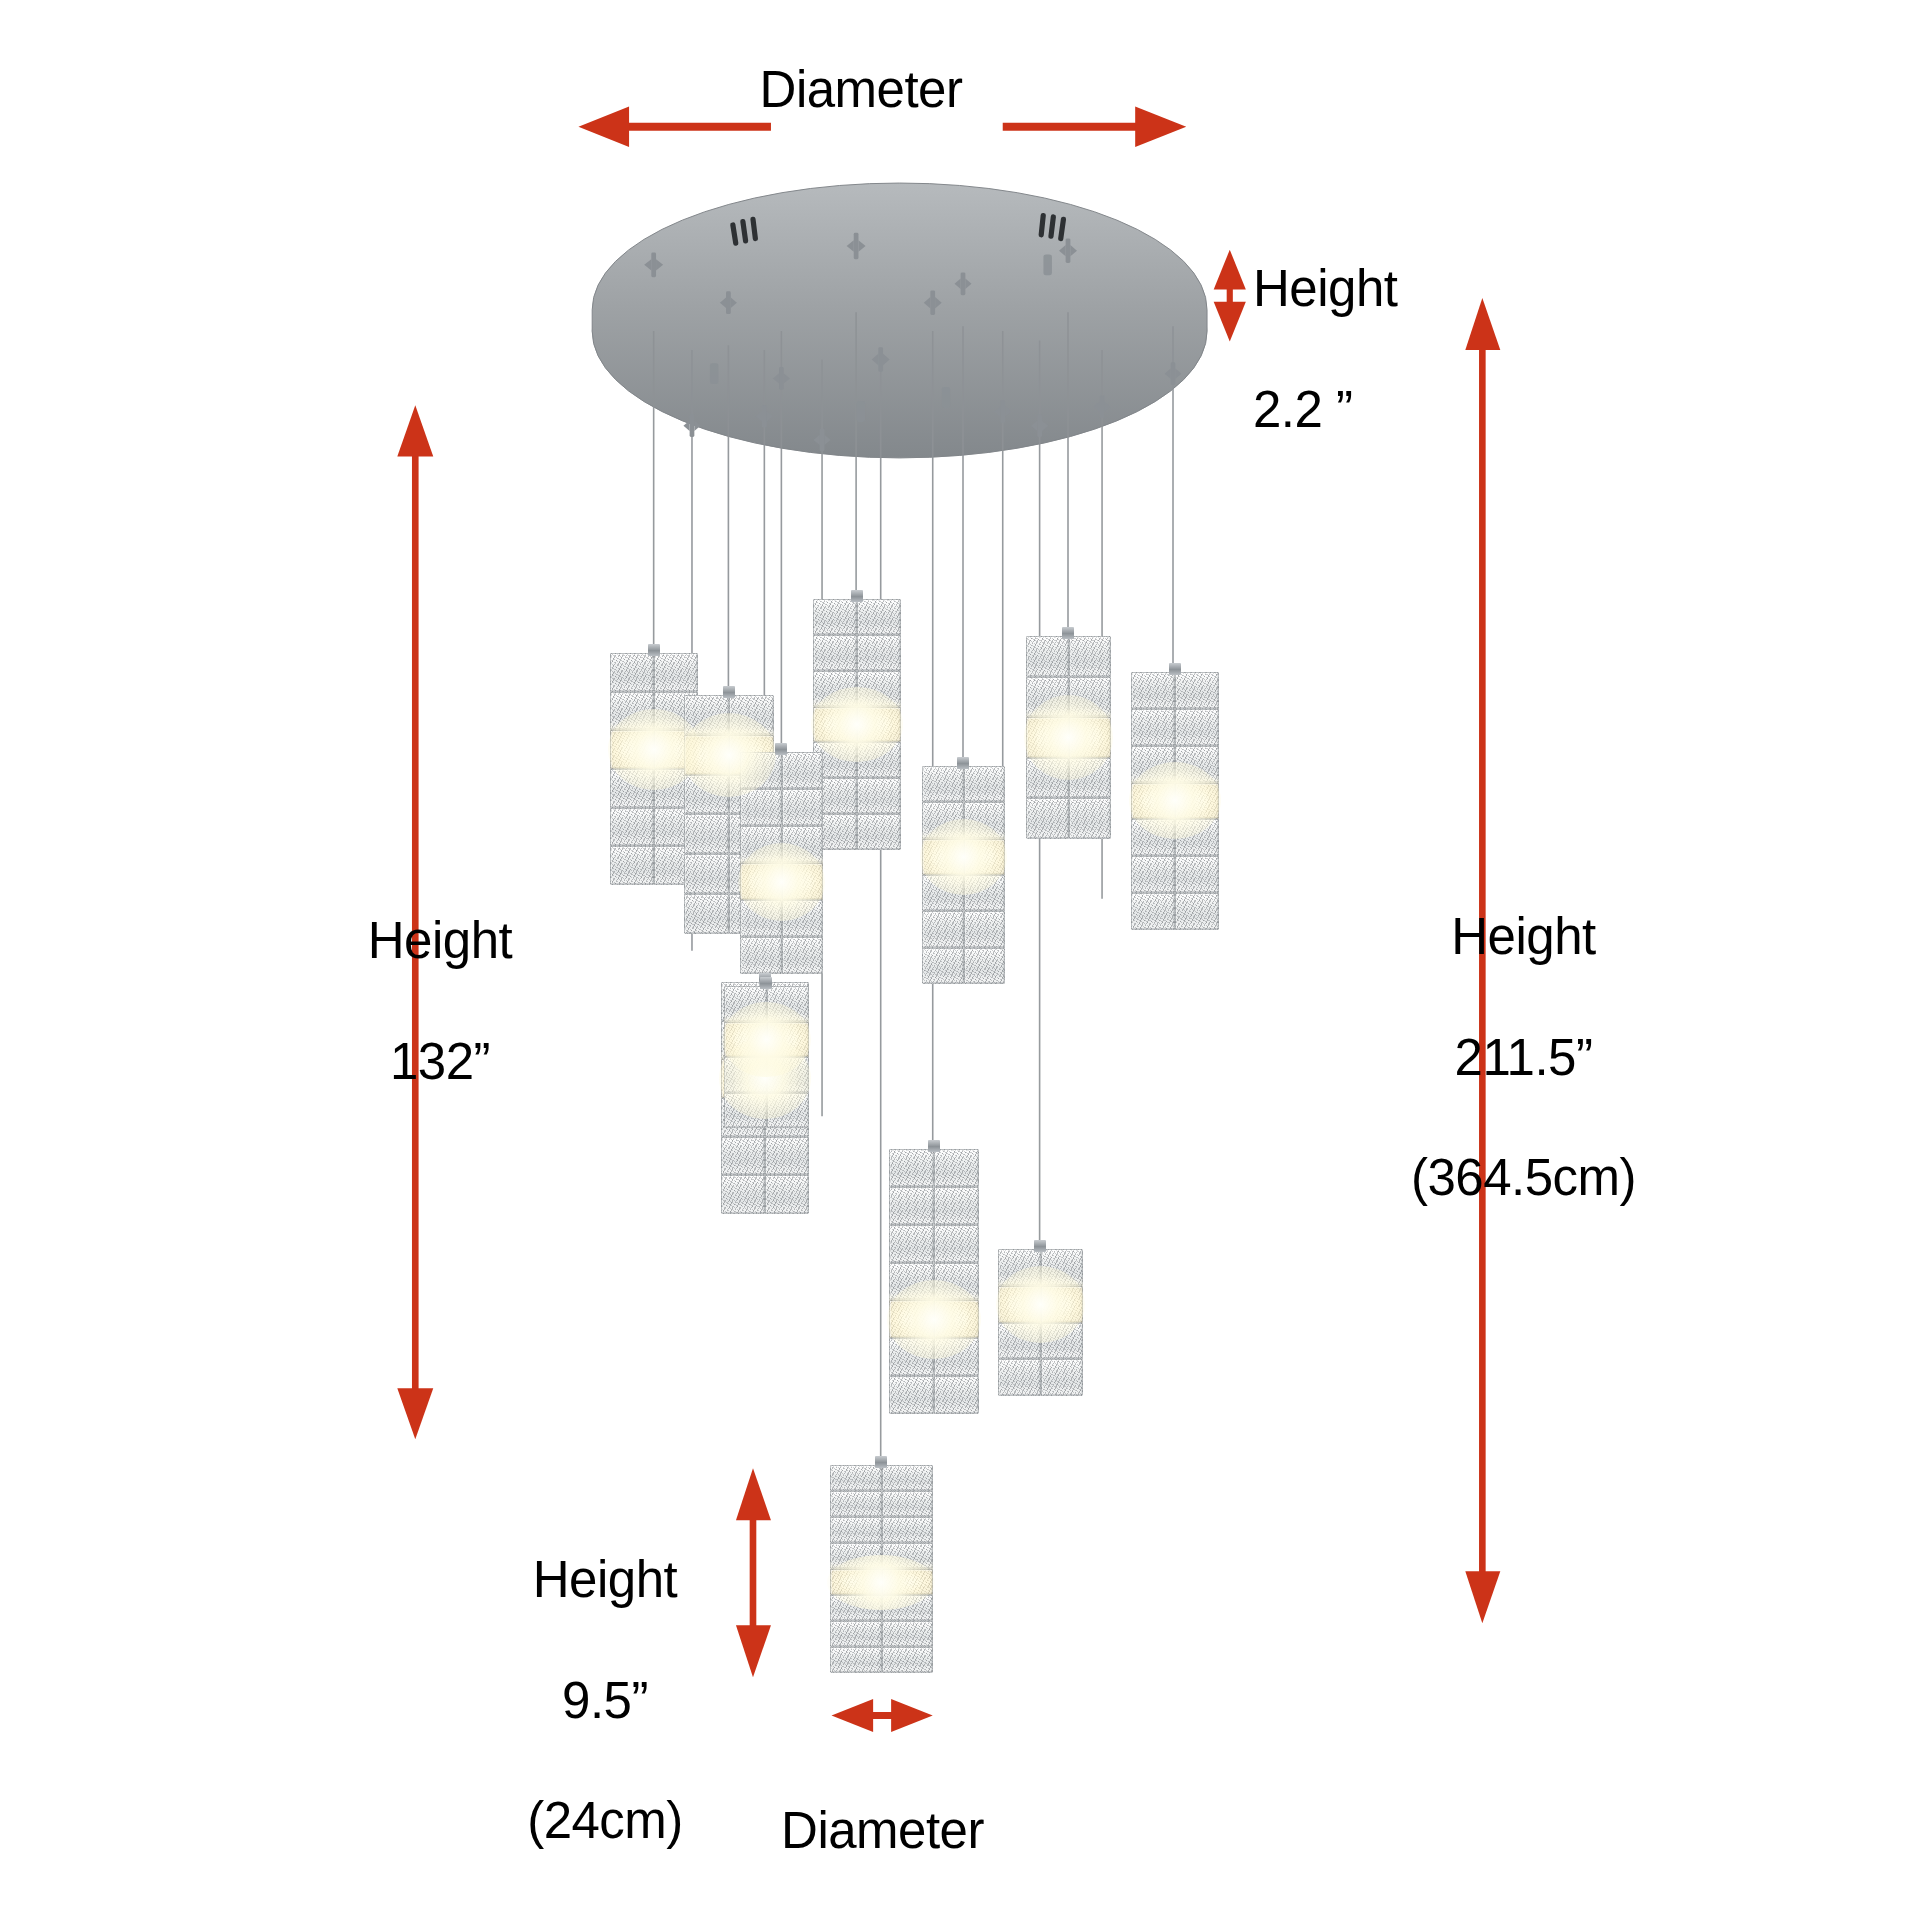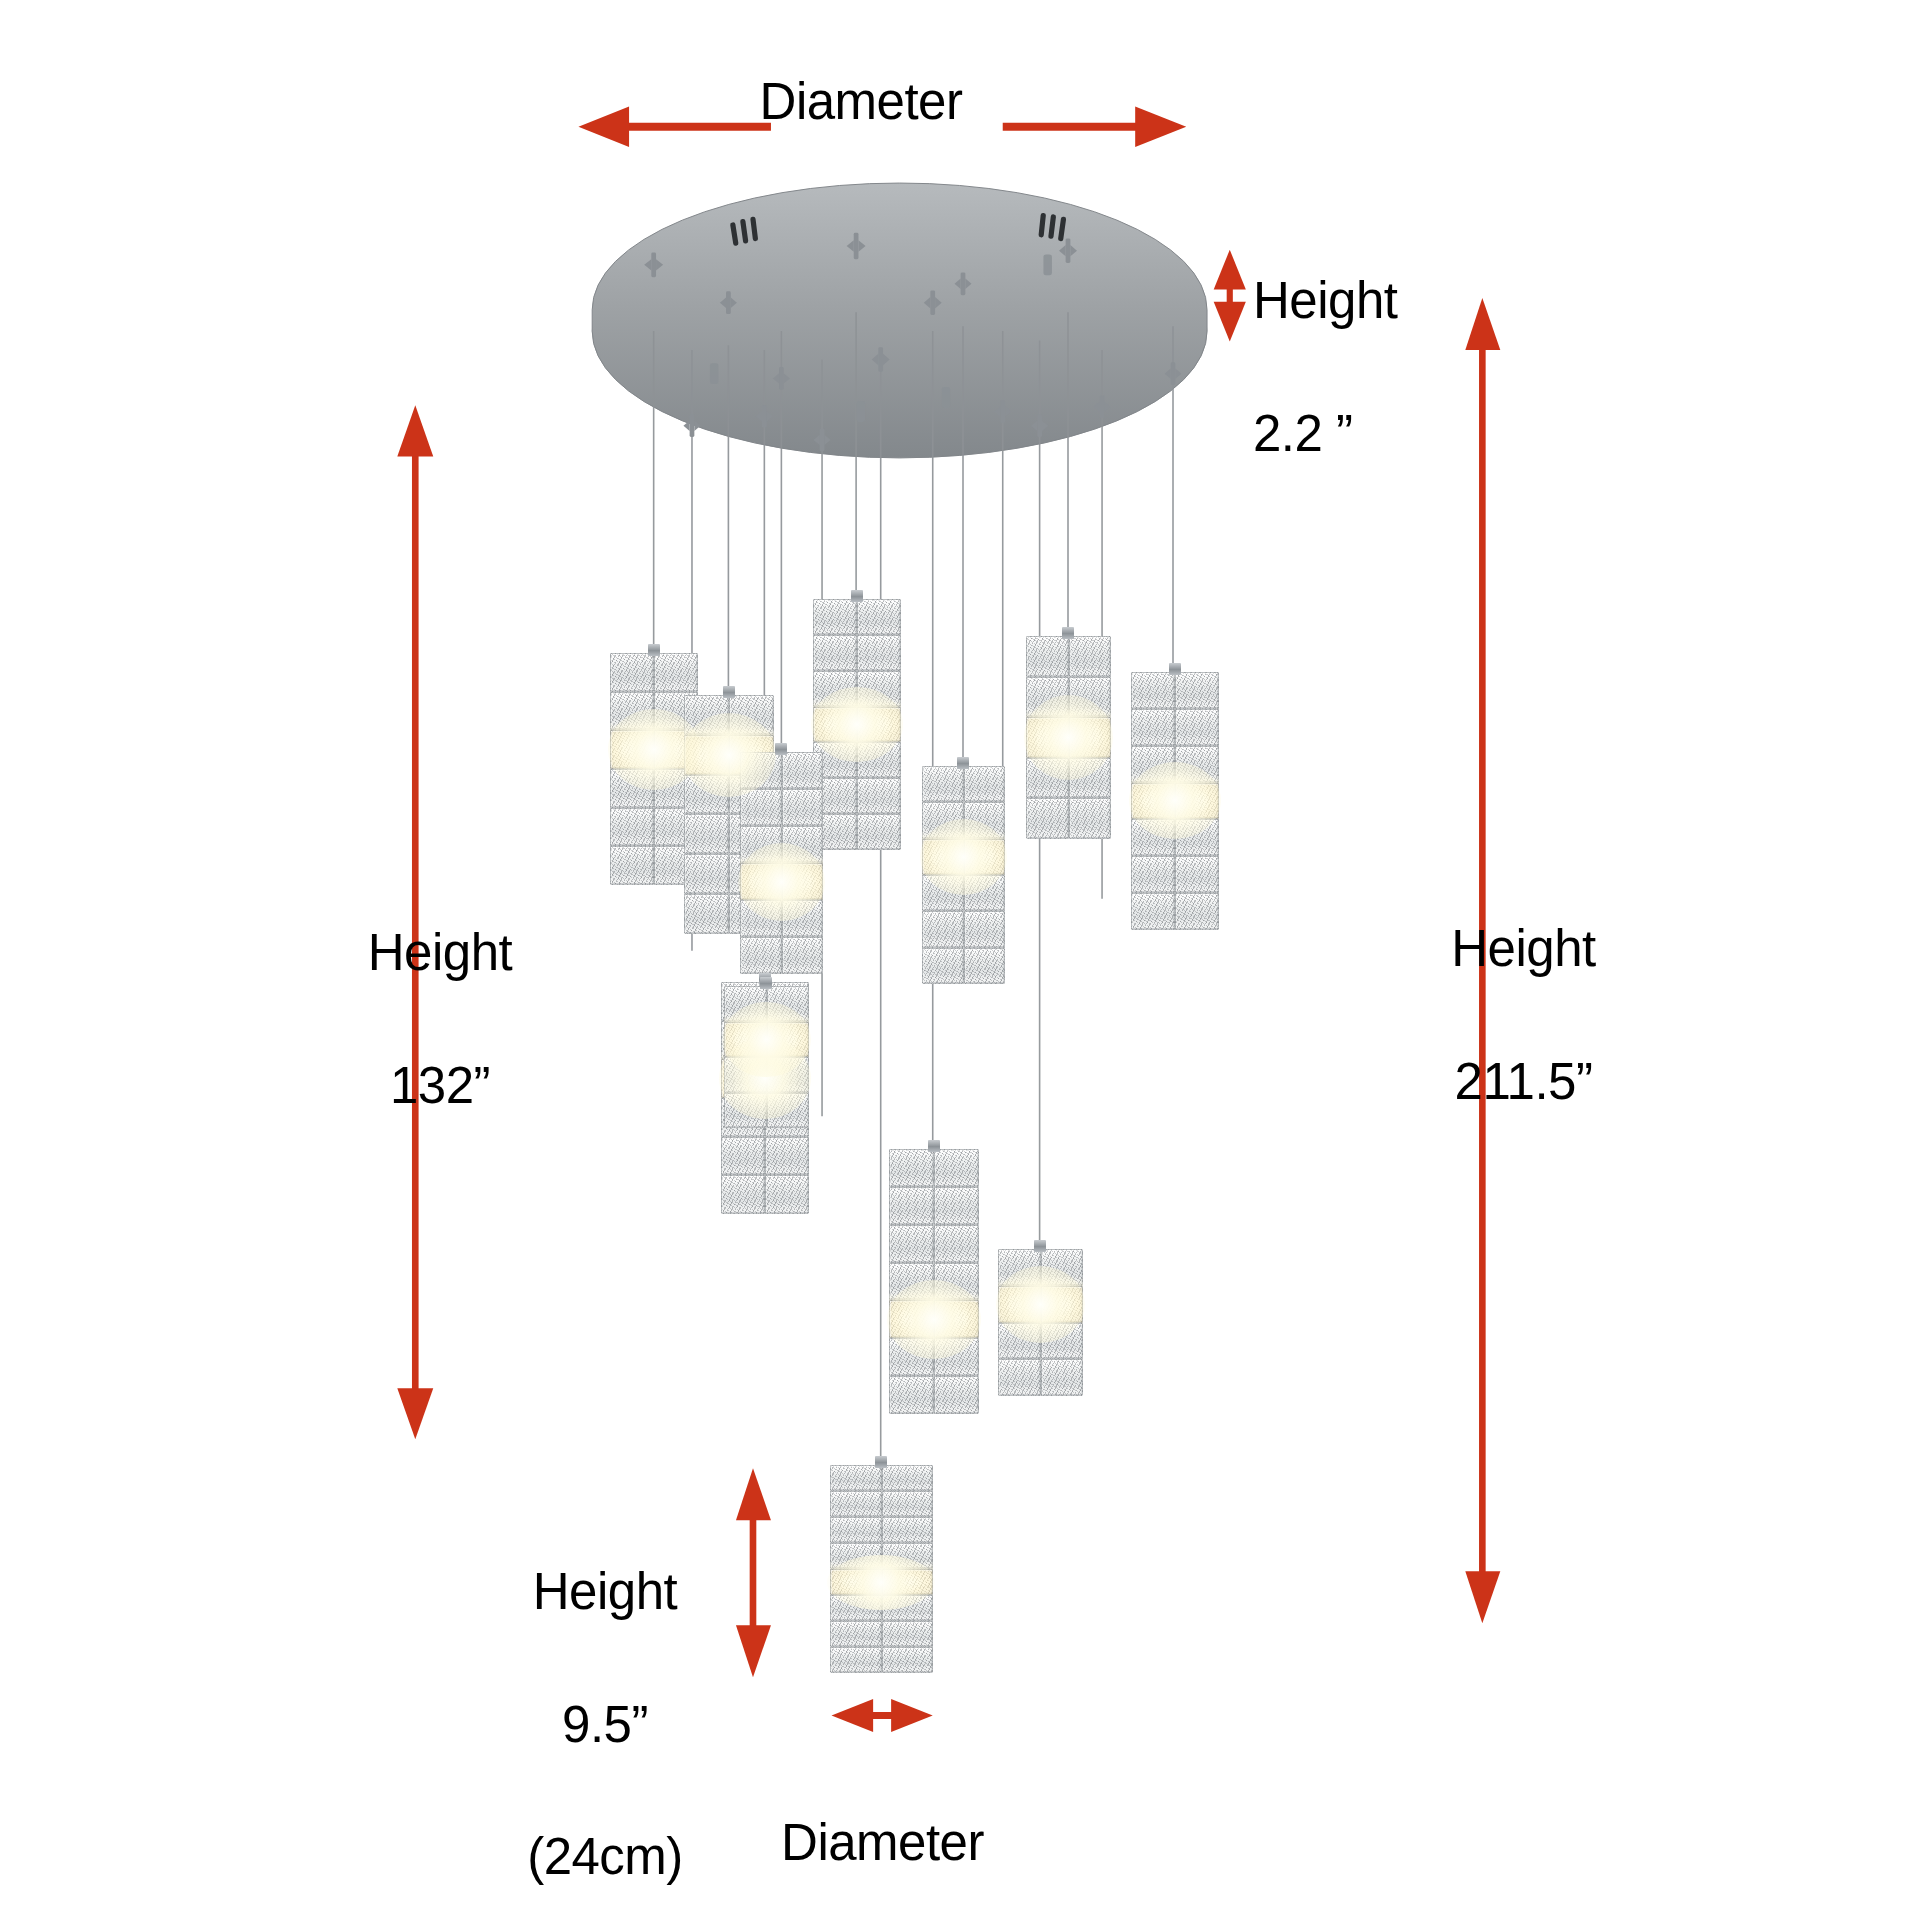--- a/index.html
+++ b/index.html
@@ -20,21 +20,21 @@
   .label {
     position: absolute;
     text-align: center;
     color: #000000;
     font-family: "Liberation Sans", sans-serif;
     font-weight: 400;
     line-height: 1.18;
     white-space: pre-line;
     letter-spacing: -0.5px;
   }
-  .label .ln { display: block; margin-top: 12px; }
+  .label .ln { display: block; }
   svg.overlay {
     position: absolute;
     left: 0;
     top: 0;
     width: 1926px;
     height: 1926px;
     pointer-events: none;
   }
   
   .pendant {
@@ -694,20 +694,21 @@
   </div>
 
   <div class="label" style="left:265px; top:851px; width:350px; font-size:51px;">
     <span class="ln">Height</span>
     <span class="ln">132”</span>
   </div>
 
   <div class="label" style="left:1358px; top:847px; width:331px; font-size:51px;">
     <span class="ln">Height</span>
     <span class="ln">211.5”</span>
+    <span class="ln">(364.5cm)</span>
   </div>
 
   <div class="label" style="left:482px; top:1490px; width:246px; font-size:51px;">
     <span class="ln">Height</span>
     <span class="ln">9.5”</span>
     <span class="ln">(24cm)</span>
   </div>
 
   <div class="label" style="left:731px; top:1741px; width:303px; font-size:51px;">
     <span class="ln">Diameter</span>

